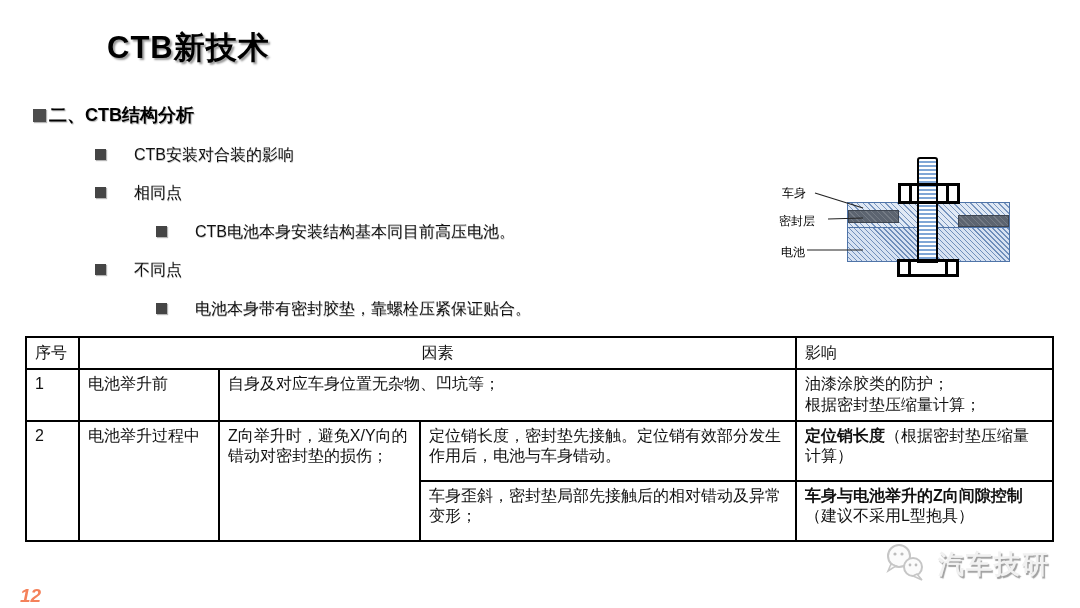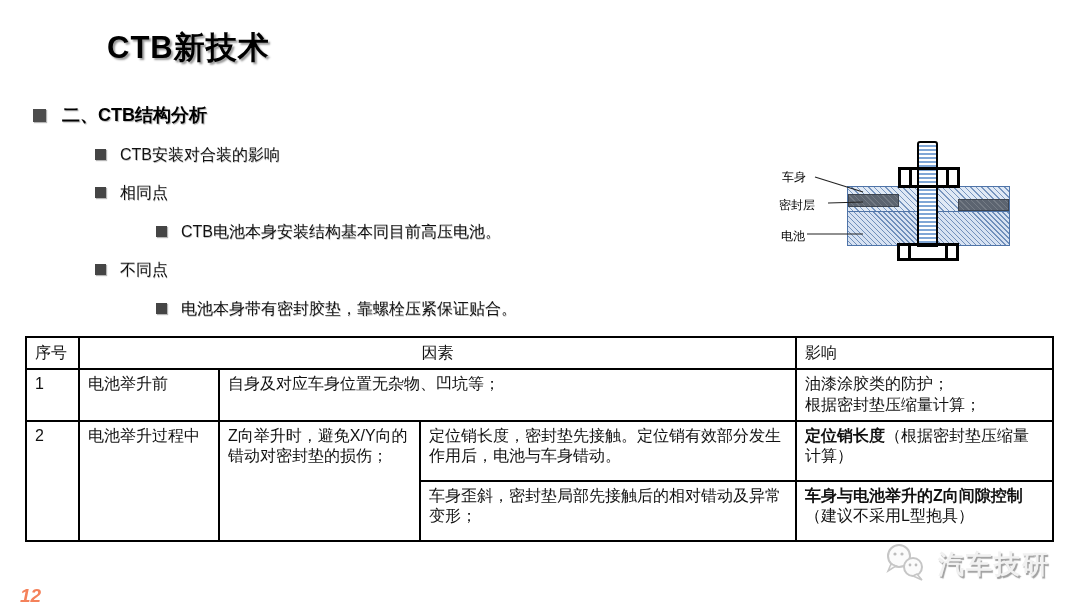--- a/index.html
+++ b/index.html
@@ -6,31 +6,31 @@
   #slide{
     position:relative;width:1080px;height:608px;background:#ffffff;overflow:hidden;
     font-family:"Liberation Sans","DejaVu Sans",sans-serif;color:#1a1a1a;
   }
   
   .slide-title{
     position:absolute;left:95px;top:27px;font-size:31px;font-weight:900;
     letter-spacing:1px;color:#000;text-shadow:2px 2px 2px #9a9a9a;white-space:nowrap;margin-left:12px;
   }
   .section-heading{
-    position:absolute;left:33px;top:103px;display:flex;align-items:center;gap:16px;
+    position:absolute;left:33px;top:103px;display:flex;align-items:center;gap:3px;
     font-size:18px;font-weight:bold;color:#000;text-shadow:1px 1px 1px #b5b5b5;white-space:nowrap;
   }
   .sq{width:13px;height:13px;background:#4d4d4d;flex:0 0 auto;box-shadow:1px 1px 1px #b5b5b5;}
-  .bullet-row{position:absolute;display:flex;align-items:flex-start;gap:14px;font-size:16px;color:#111;
+  .bullet-row{position:absolute;display:flex;align-items:flex-start;gap:28px;font-size:16px;color:#111;
     text-shadow:0.5px 0.5px 0.5px #c8c8c8;white-space:nowrap;}
   .bullet-row .sq{width:11px;height:11px;background:#454545;margin-top:4px;}
   .b-l2{left:95px;}
   .b-l3{left:156px;}
   
-  #diagram{position:absolute;left:765px;top:129px;width:255px;height:150px;}
+  #diagram{position:absolute;left:765px;top:145px;width:255px;height:150px;}
   .dlabel{position:absolute;font-size:12px;color:#000;white-space:nowrap;}
   .hatch-light{background-color:#e0e9f5;background-image:repeating-linear-gradient(45deg,transparent 0px,transparent 3px,rgba(86,122,173,0.75) 3px,rgba(86,122,173,0.75) 4px);}
   .hatch-dense{background-color:#d7e2f2;background-image:repeating-linear-gradient(45deg,transparent 0px,transparent 2.5px,rgba(86,122,173,0.8) 2.5px,rgba(86,122,173,0.8) 3.5px);}
   .plate{position:absolute;border:1px solid #4f74a8;box-sizing:border-box;}
   .body-layer{left:82px;top:57px;width:163px;height:26px;}
   .battery-block{left:82px;top:82px;width:163px;height:35px;}
   .seal{position:absolute;background-color:#5c6470;background-image:repeating-linear-gradient(45deg,transparent 0 3px,rgba(255,255,255,0.15) 3px 4px);border:1px solid #3e4550;box-sizing:border-box;}
   .seal-left{left:83px;top:65px;width:51px;height:13px;}
   .seal-right{left:193px;top:70px;width:51px;height:12px;}
   .bolt-shaft{

